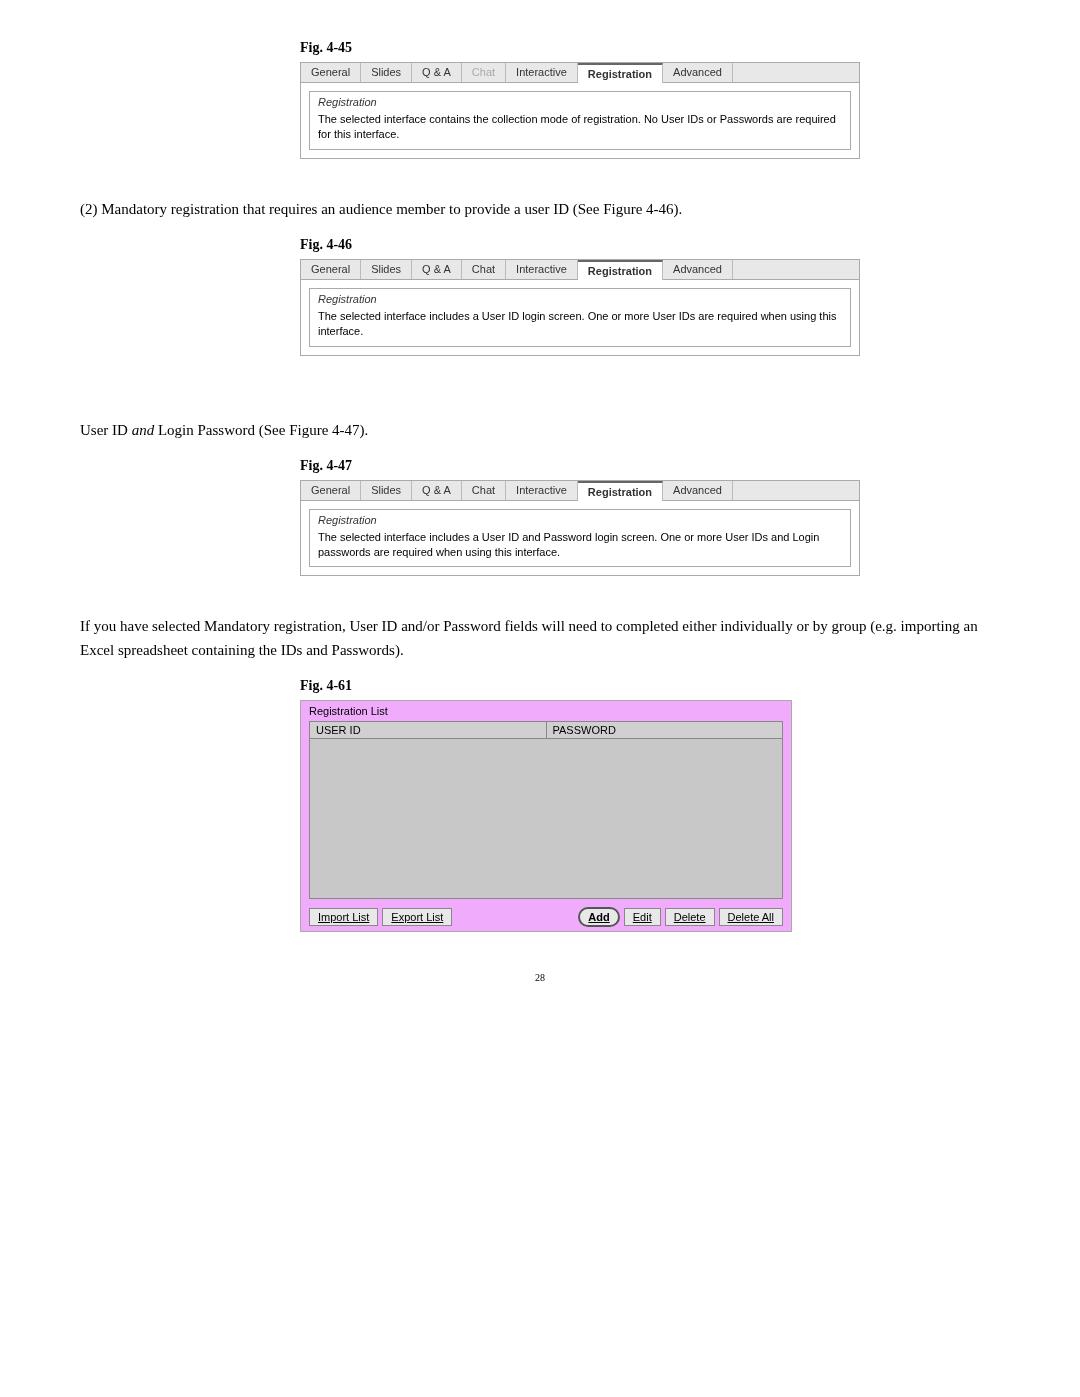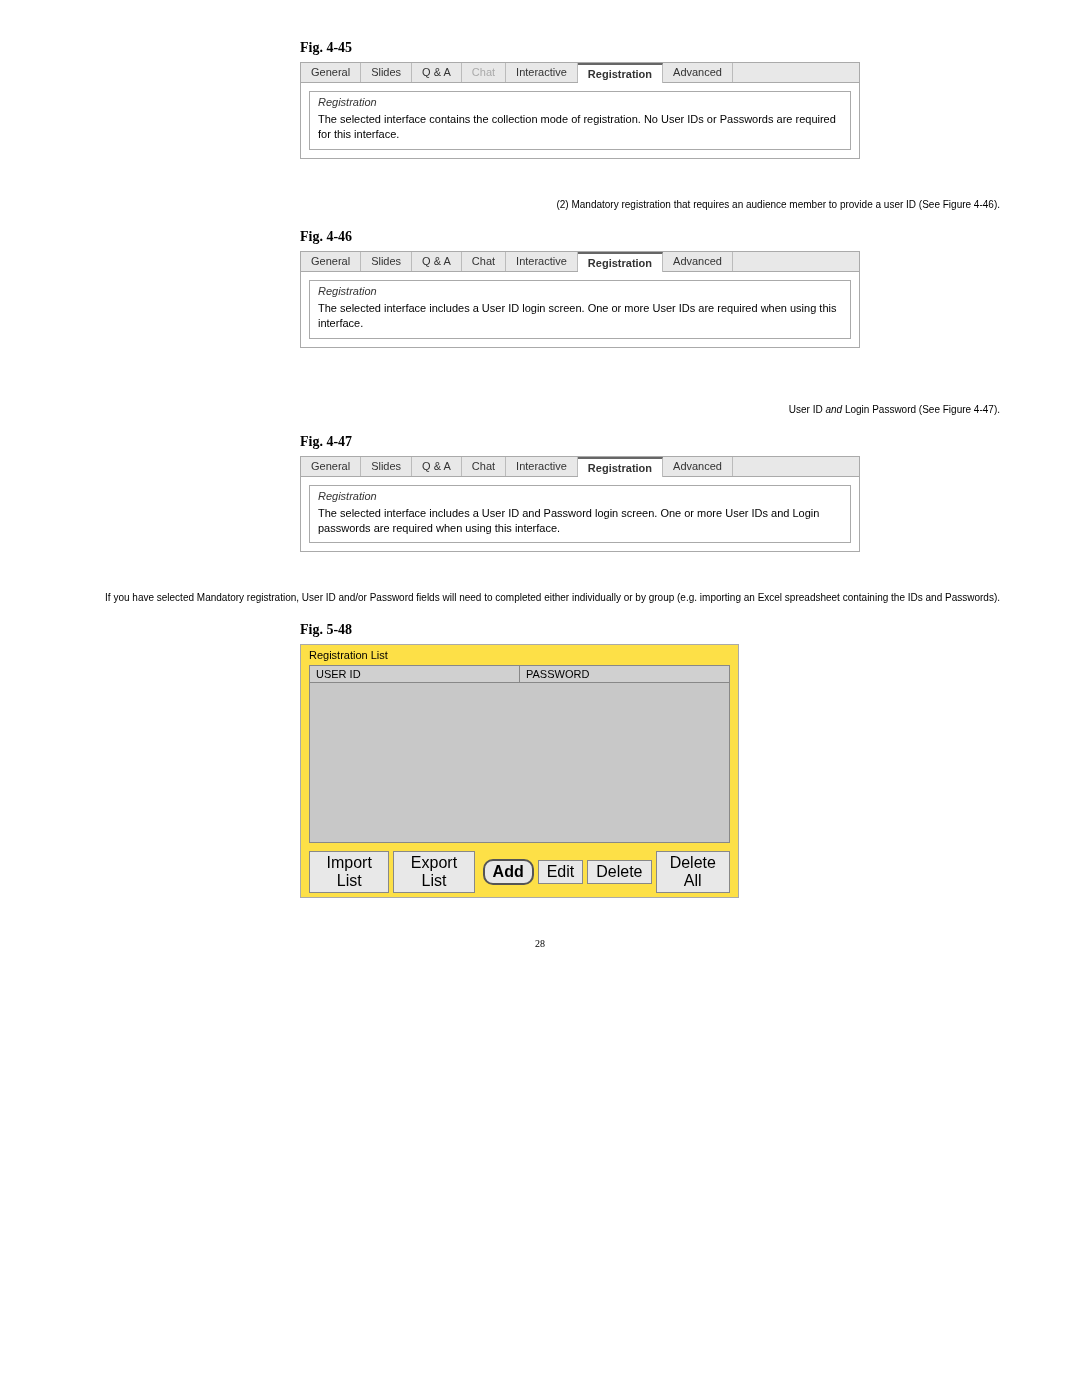--- a/index.html
+++ b/index.html
@@ -87,36 +87,35 @@
     }
 
     .tab-content p {
       font-size: 11px;
       font-family: Arial, sans-serif;
       line-height: 1.4;
     }
 
     
     .body-para {
-      font-size: 10px;
+      font-size: 15px;
       line-height: 1.6;
       margin-bottom: 16px;
-      font-family: Liberation Sans, sans-serif;
-      text-align: right;
+      font-family: Liberation Serif, serif;
     }
 
     .body-para em {
       font-style: italic;
     }
 
     
     .reg-list-widget {
       border: 1px solid #aaa;
-      background: #fde047;
-      width: 439px;
+      background: #f0abfc;
+      width: 492px;
       margin-left: 220px;
       margin-bottom: 18px;
       font-family: Arial, sans-serif;
       font-size: 11px;
     }
 
     .reg-list-title {
       padding: 4px 8px;
       font-size: 11px;
       font-family: Arial, sans-serif;
@@ -145,26 +144,27 @@
 
     .reg-list-footer {
       display: flex;
       flex-direction: row;
       align-items: center;
       padding: 4px 8px;
       gap: 4px;
     }
 
     .reg-btn {
-      font-size: 16px;
+      font-size: 11px;
       font-family: Arial, sans-serif;
       padding: 2px 8px;
       border: 1px solid #888;
       background: #e8e8e8;
       cursor: pointer;
+      text-decoration: underline;
     }
 
     .reg-btn.add-btn {
       border: 2px solid #555;
       border-radius: 10px;
       font-weight: bold;
     }
 
     .spacer {
       flex: 1;
@@ -270,21 +270,21 @@
       </div>
     </div>
   </div>
 
   <div class="section-block">
     <p class="body-para">If you have selected Mandatory registration, User ID and/or Password fields will need to completed either individually or by group (e.g. importing an Excel spreadsheet containing the IDs and Passwords).</p>
   </div>
 
 
   <div class="fig-wrapper">
-    <div class="fig-label">Fig. 5-48</div>
+    <div class="fig-label">Fig. 4-61</div>
     <div class="reg-list-widget">
       <div class="reg-list-title">Registration  List</div>
       <table class="reg-list-table">
         <thead>
           <tr>
             <th style="width:50%;">USER ID</th>
             <th style="width:50%;">PASSWORD</th>
           </tr>
         </thead>
         <tbody>

